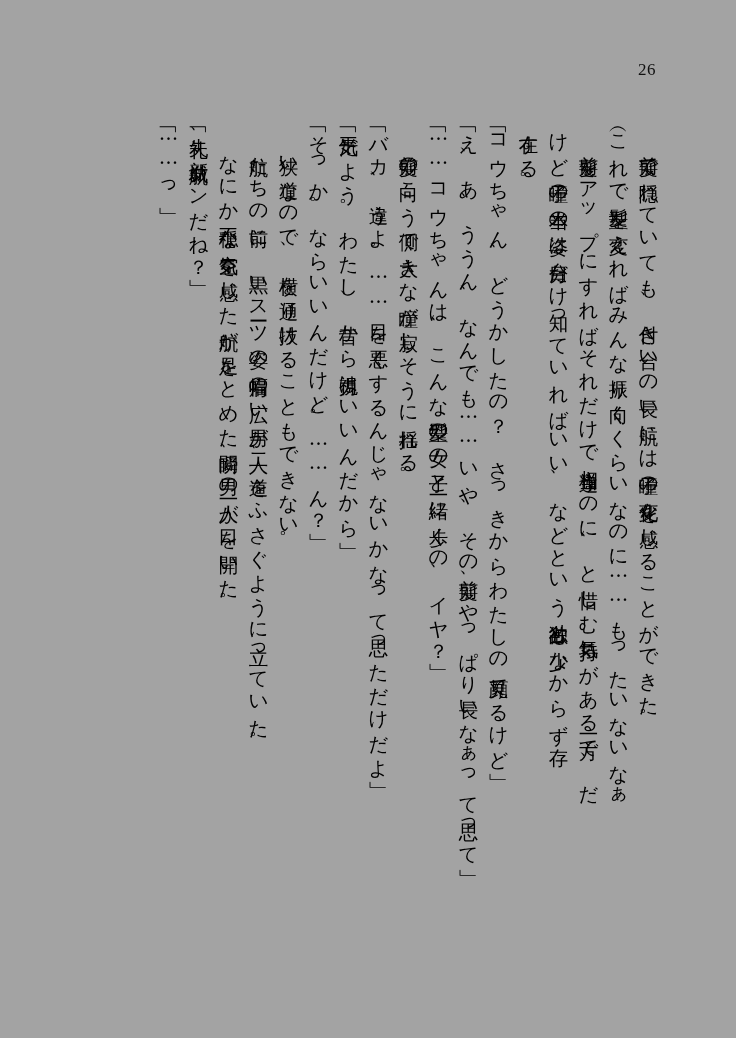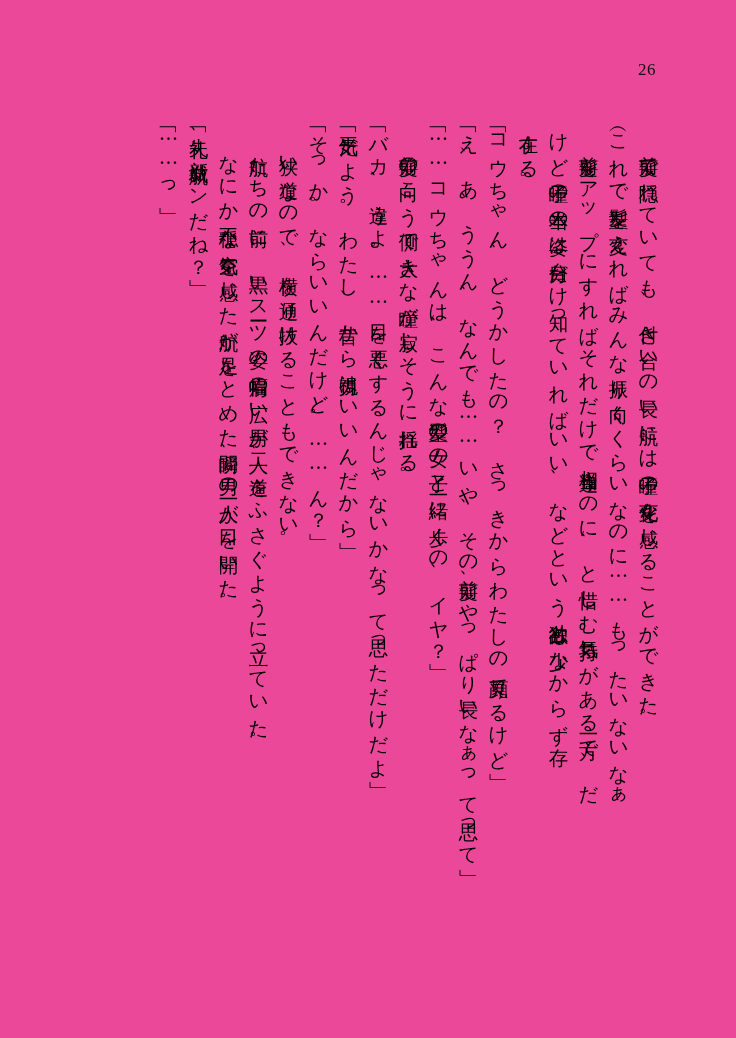--- a/index.html
+++ b/index.html
@@ -14,21 +14,21 @@
     color: #000000;
     overflow: hidden;
     position: relative;
   }
   .page {
     position: absolute;
     left: 0;
     top: 0;
     width: 736px;
     height: 1038px;
-    background: #ec4899;
+    background: #a3a3a3;
   }
   .page-number {
     position: absolute;
     top: 60px;
     right: 80px;
     font-size: 17px;
     font-family: "Liberation Serif", "DejaVu Serif", serif;
     letter-spacing: 0.5px;
     color: #111111;
   }

